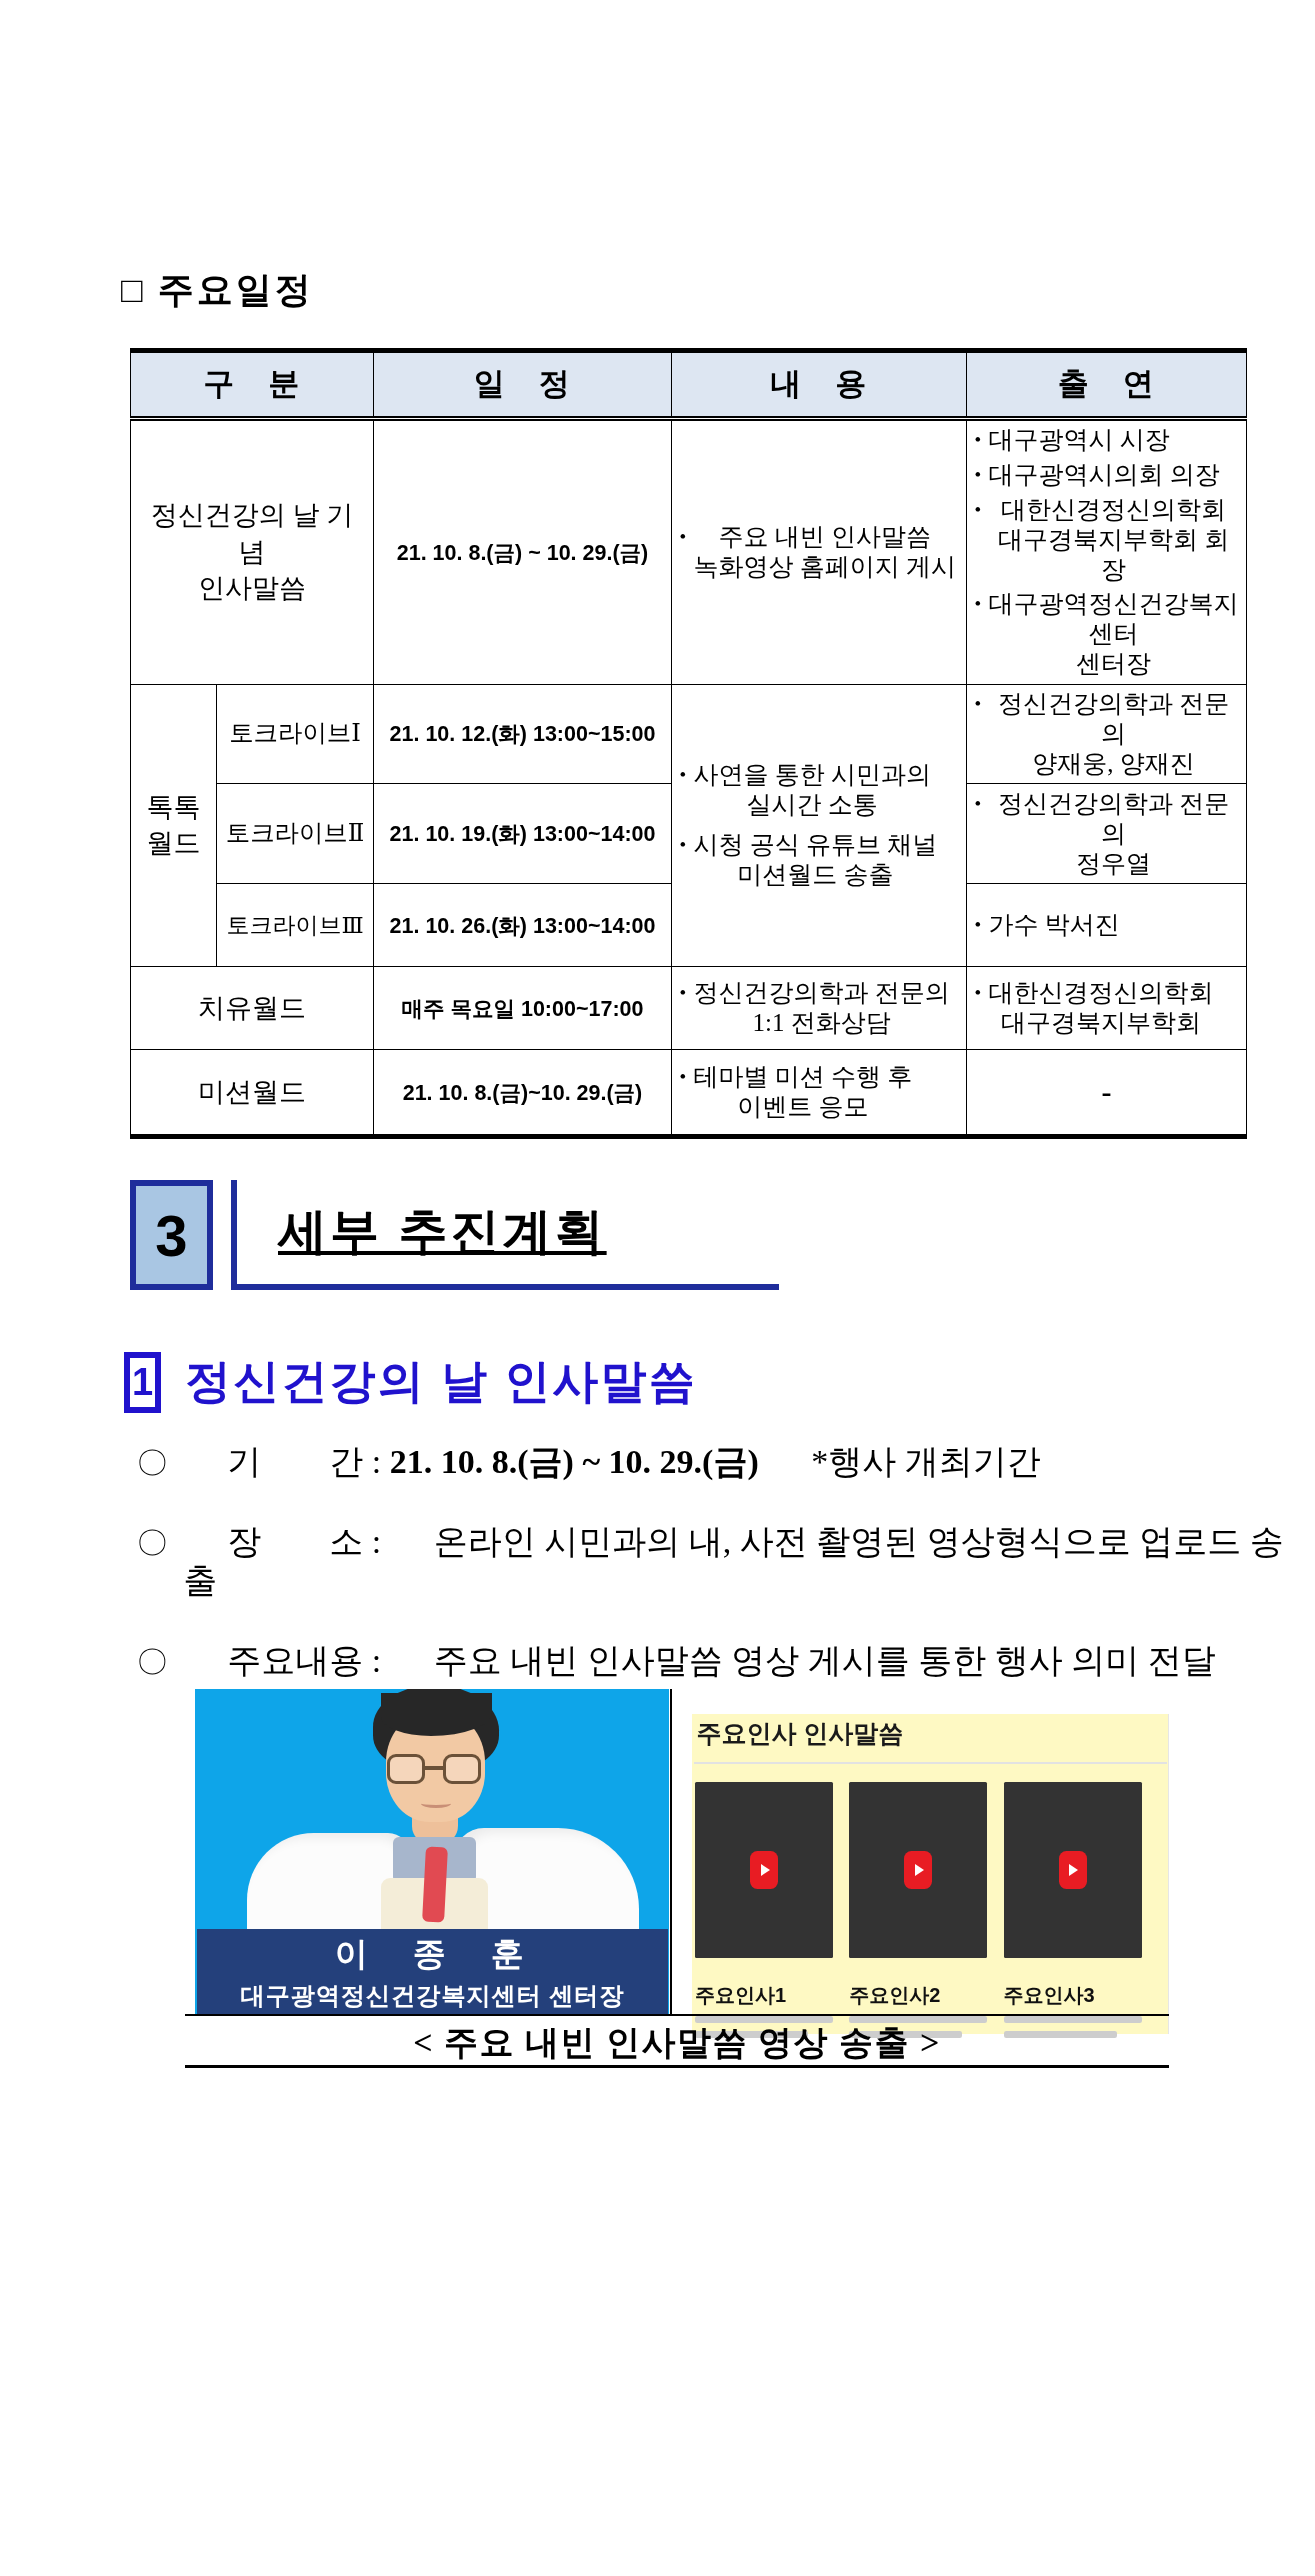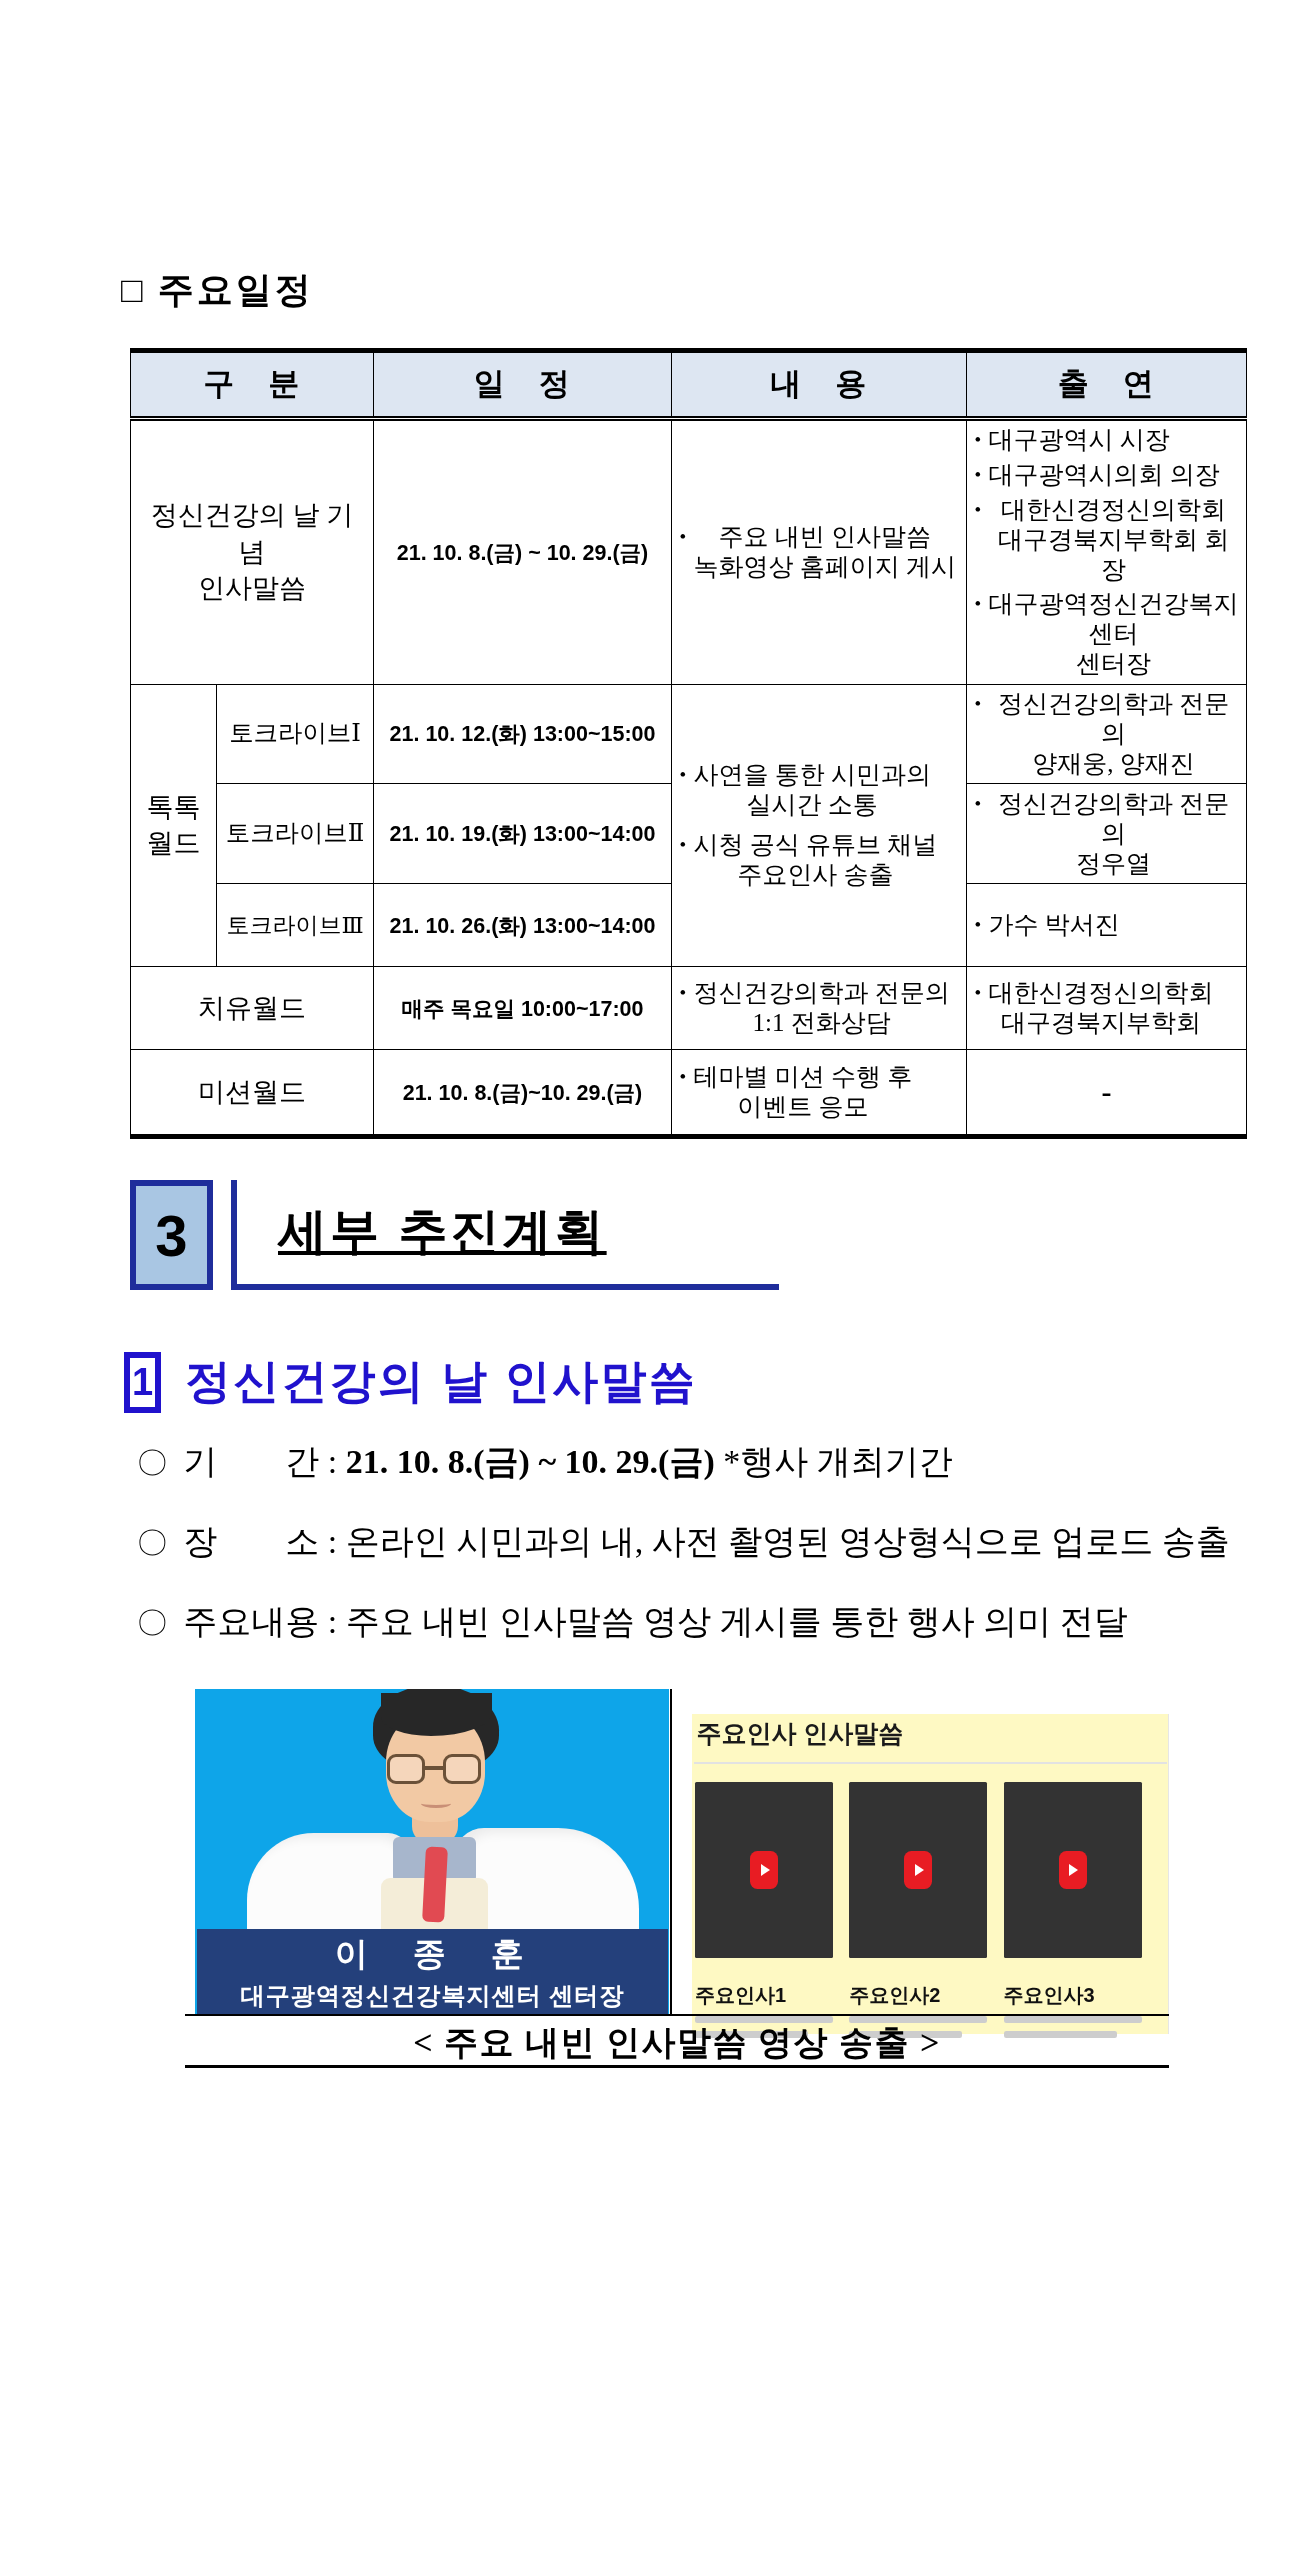--- a/index.html
+++ b/index.html
@@ -70,21 +70,21 @@
   }
   .sub1-title{
     margin-left:24px;color:#2012cd;font-family:"Liberation Sans","DejaVu Sans",sans-serif;
     font-size:46px;font-weight:700;letter-spacing:2.2px;
   }
 
   
   .olist{left:137px;top:1442px;display:flex;flex-direction:column;gap:41px;}
   .o-row{display:flex;align-items:baseline;font-size:34px;line-height:1.15;}
   .o-row .circle{font-size:30px;margin-right:16.3px;}
-  .o-row .lead,.o-row .rest{white-space:pre-wrap;}
+  .o-row .lead,.o-row .rest{white-space:pre-wrap;margin-left:44px;}
   .o-row .bold{font-weight:700;white-space:pre-wrap;}
 
   
   .photo-cell{left:195px;top:1689px;width:474px;height:326px;background:#0ea5e9;overflow:hidden;}
   .divider-v{left:670px;top:1689px;width:2.2px;height:326px;background:#000;}
   .web-cell{left:692px;top:1714px;width:477px;height:320px;background:#fef9c3;border-right:1.5px solid #e6e6e6;box-sizing:border-box;}
 
   
   .coat-l{position:absolute;left:52px;top:144px;width:163px;height:100px;background:#fcfcfc;border-radius:67px 22px 0 0;box-shadow:inset -7.4px 4.4px 10.4px rgba(0,0,0,0.07);}
   .coat-r{position:absolute;left:259px;top:139px;width:185px;height:105px;background:#fcfcfc;border-radius:30px 81px 0 0;box-shadow:inset 9px 4.4px 12px rgba(0,0,0,0.07);}
@@ -209,21 +209,21 @@
     <td rowspan="3">
       <div class="cell-bullets">
         <div class="b-row">
               <span class="dot">•</span>
               <span class="txt">사연을 통한 시민과의
 실시간 소통</span>
             </div>
         <div class="b-row">
               <span class="dot">•</span>
               <span class="txt">시청 공식 유튜브 채널
-주요인사 송출</span>
+미션월드 송출</span>
             </div>
       </div>
     </td>
     <td>
       <div class="b-row">
             <span class="dot">•</span>
             <span class="txt">정신건강의학과 전문의
 양재웅, 양재진</span>
           </div>
     </td>

